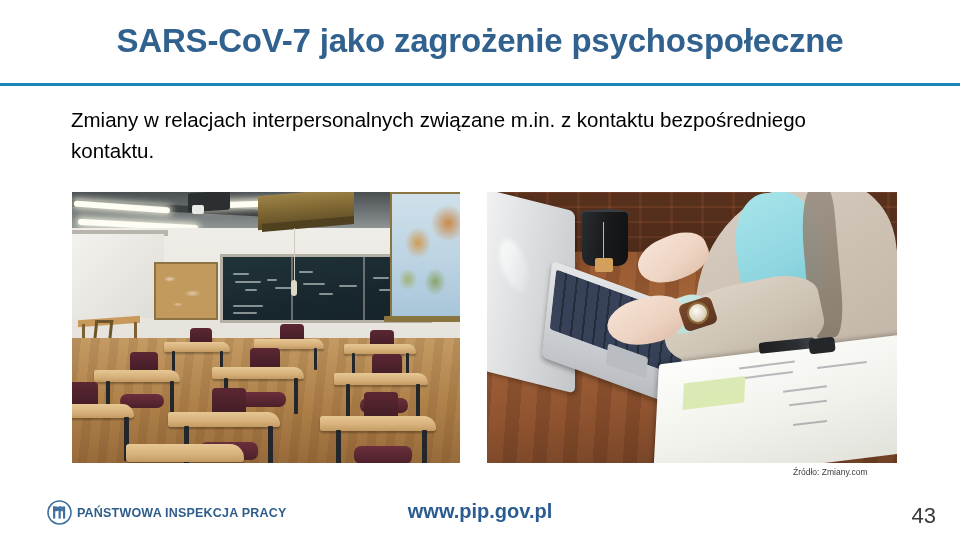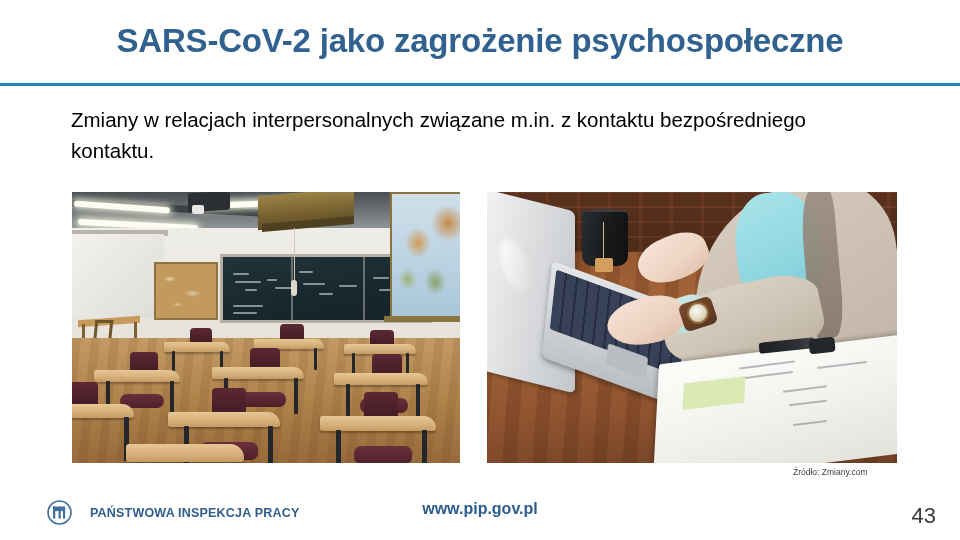--- a/index.html
+++ b/index.html
@@ -378,52 +378,52 @@
     color: #3c3c3c;
   }
 
   
   .footer-logo {
     position: absolute;
     left: 46px;
     top: 499px;
     display: flex;
     align-items: center;
-    gap: 17px;
+    gap: 4px;
   }
   .logo-mark { width: 27px; height: 27px; display: block; }
   .logo-text {
     font-size: 12.5px;
     font-weight: bold;
     color: #2f5e8c;
     letter-spacing: 0.2px;
     white-space: nowrap;
   }
   .footer-url {
     position: absolute;
     left: 0; top: 500px; width: 960px;
     text-align: center;
-    font-size: 16px;
+    font-size: 20px;
     font-weight: bold;
     color: #2a5c91;
   }
   .page-number {
     position: absolute;
     right: 24px;
     top: 503px;
     font-size: 22px;
     color: #3a3a3a;
   }
 </style>
 </head>
 <body>
 
 <div class="slide">
 
-  <div class="slide-title">SARS-CoV-2 jako zagrożenie psychospołeczne</div>
+  <div class="slide-title">SARS-CoV-7 jako zagrożenie psychospołeczne</div>
   <div class="title-rule"></div>
 
   <div class="body-text">Zmiany w relacjach interpersonalnych związane m.in. z kontaktu bezpośredniego kontaktu.</div>
 
   <div class="photo photo-left">
     <div class="classroom">
       <div class="cls-ceiling"></div>
       <div class="cls-ceil-beam"></div>
       <div class="cls-light l1"></div>
       <div class="cls-light l2"></div>

